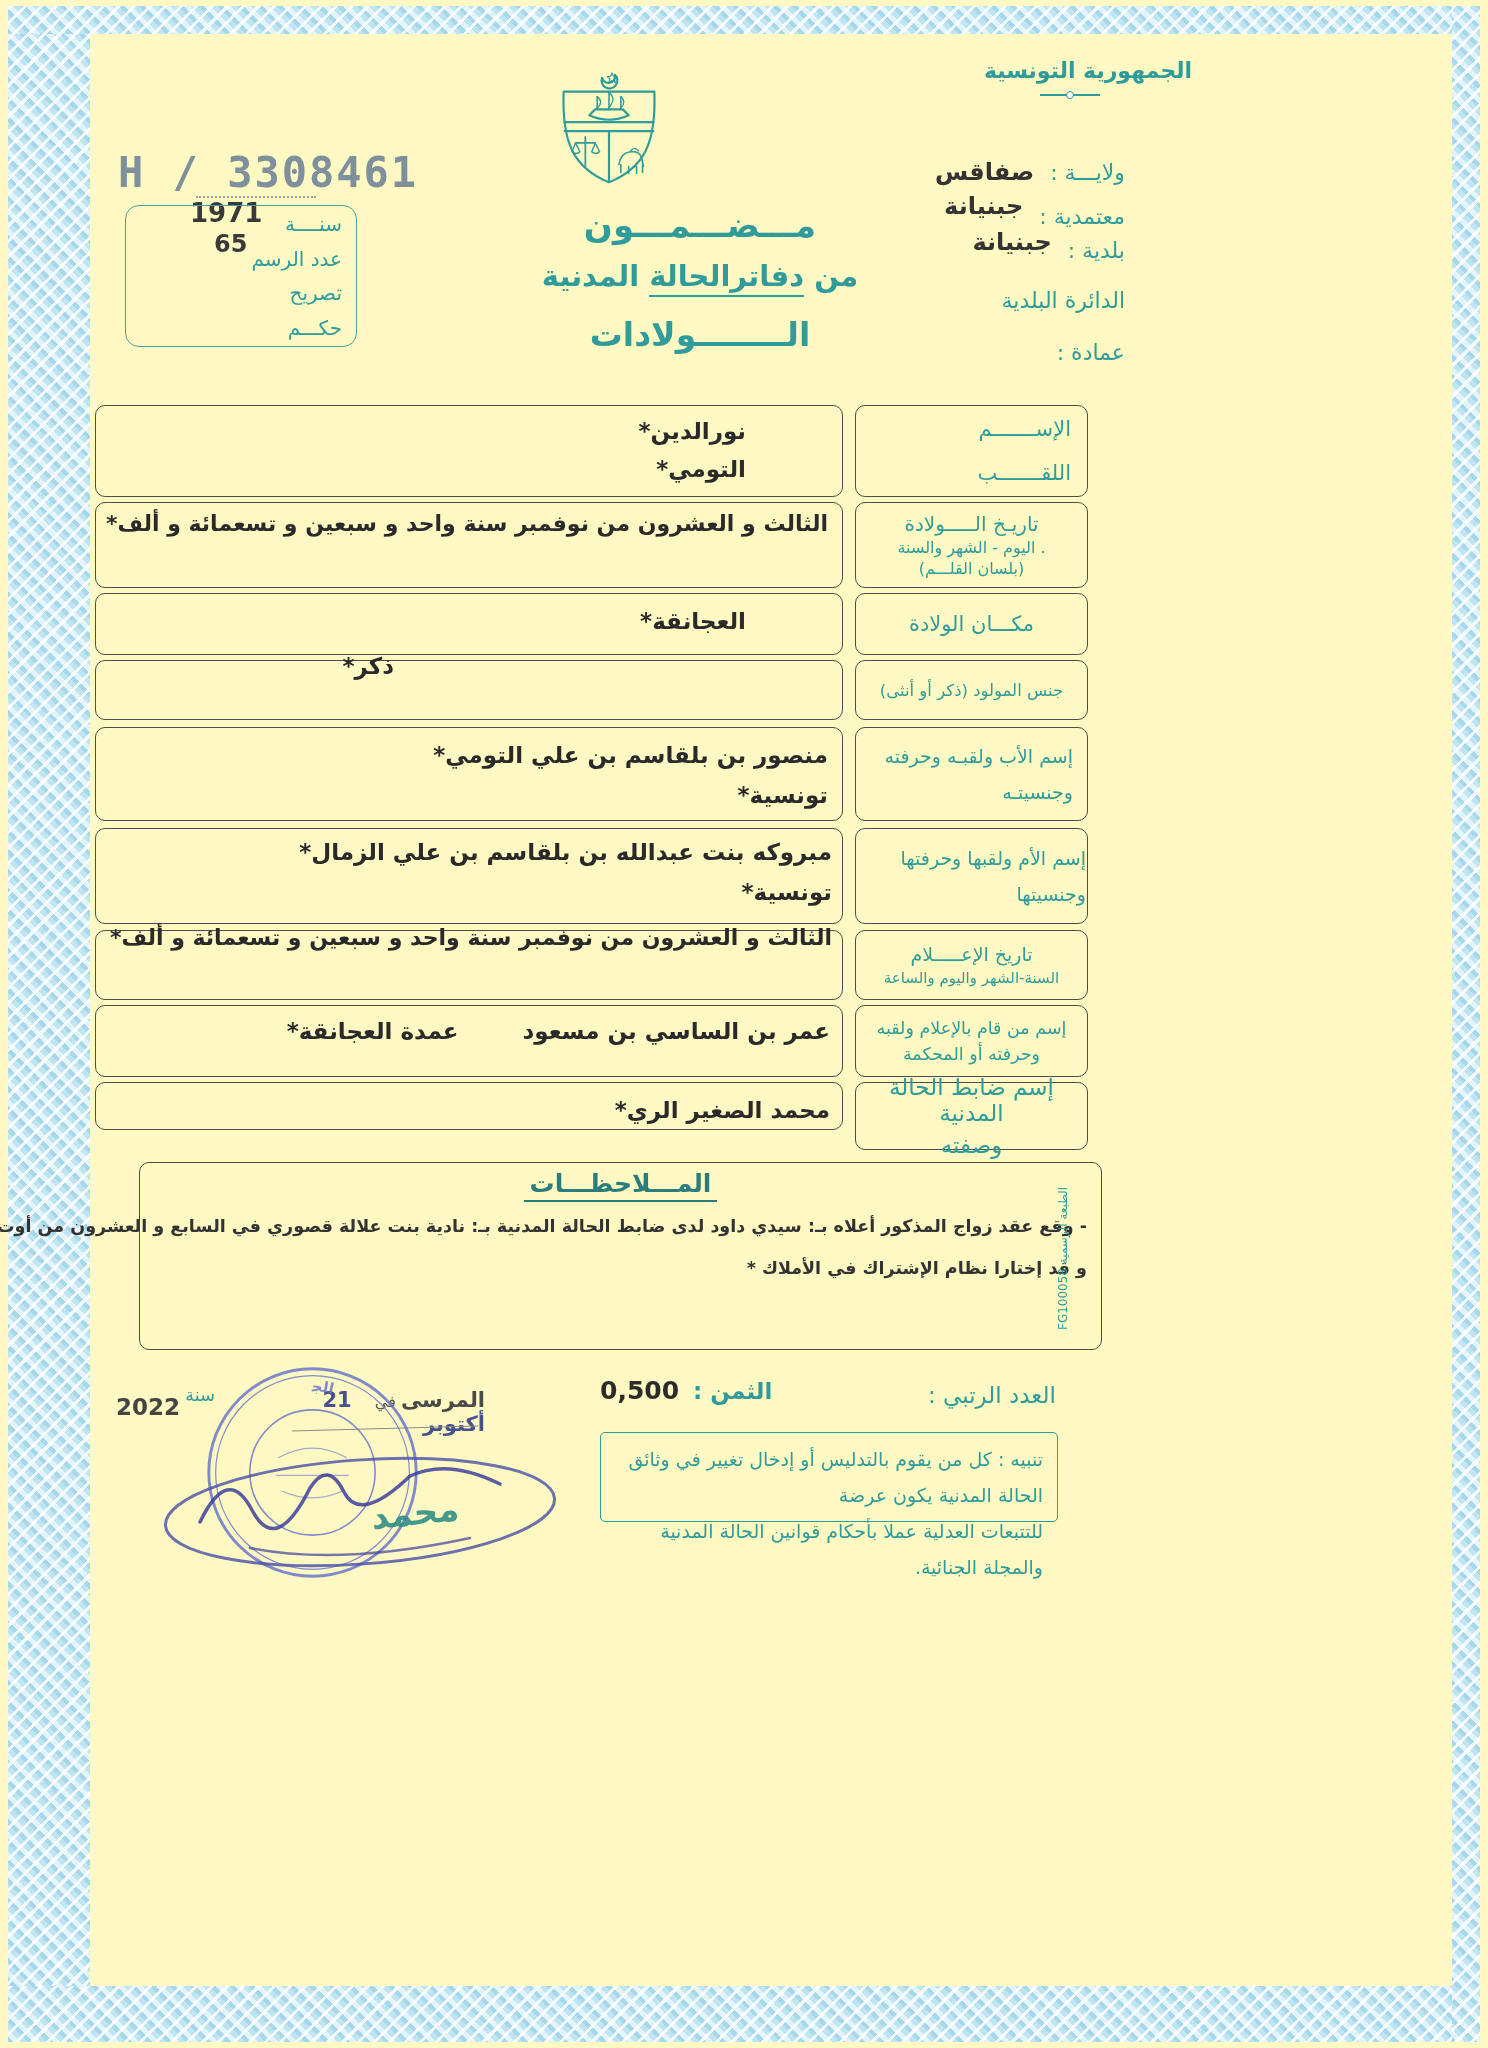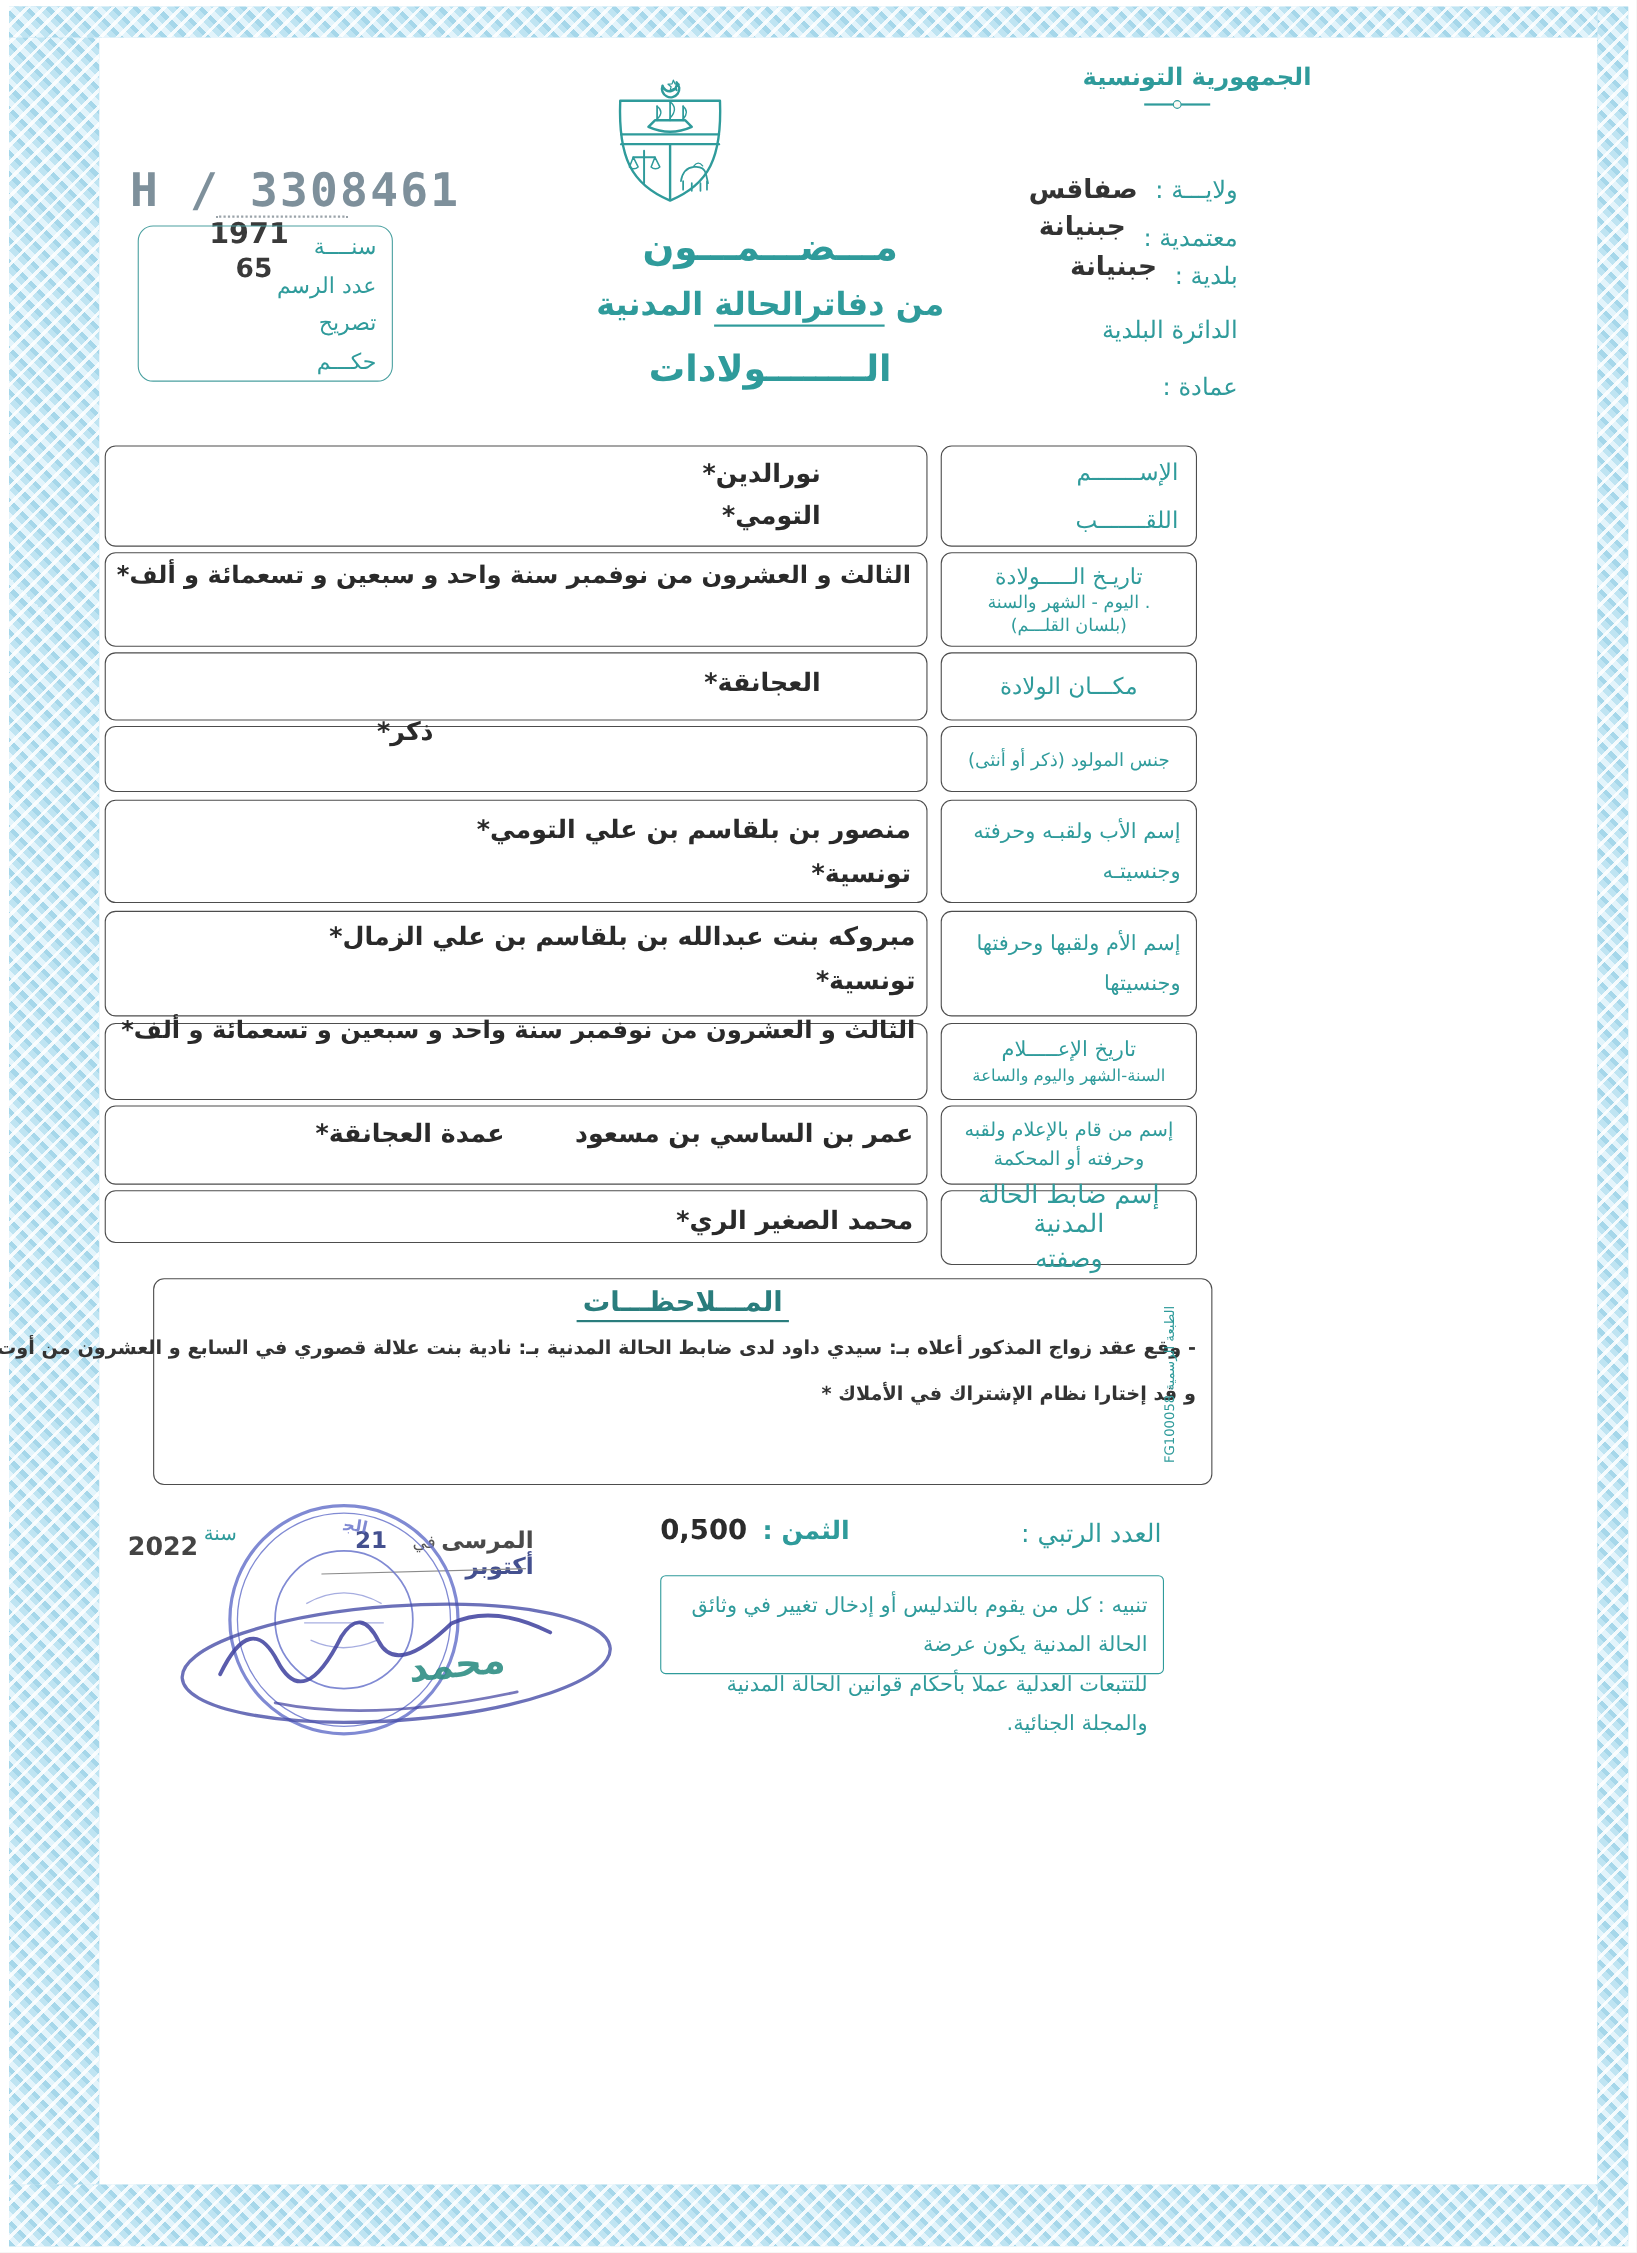--- a/index.html
+++ b/index.html
@@ -1,19 +1,19 @@
 <!DOCTYPE html>
 <html lang="ar" dir="rtl"><head>
 <meta charset="utf-8">
 <style>
   html,body{margin:0;padding:0;background:#e8e8e4;}
   *{box-sizing:border-box;}
   .page{
     position:relative;width:1488px;height:2048px;margin:0 auto;
-    background:#ffffff;overflow:hidden;
+    background:#fef9c3;overflow:hidden;
     font-family:"DejaVu Sans",sans-serif;direction:rtl;
   }
   
   .band{
     position:absolute;
     background-color:#cfe9f4;
     background-image:
       repeating-linear-gradient(135deg, rgba(255,255,255,.85) 0 3px, rgba(255,255,255,0) 3px 11px),
       repeating-linear-gradient(45deg, #a6d7ea 0 4px, #e3f4fb 4px 9px, #bfe4f2 9px 14px);
   }
@@ -198,21 +198,21 @@
 
   <div class="lbox" style="top:727px;height:94px;gap:14px;font-size:19px;text-align:right;padding-right:14px;">
     <div>إسم الأب ولقبـه وحرفته</div>
     <div>وجنسيتـه</div>
   </div>
   <div class="vbox" style="top:727px;height:94px;padding:8px 14px 0 10px;">
     <div class="vline">منصور بن بلقاسم بن علي التومي*</div>
     <div class="vline" style="margin-top:2px;">تونسية*</div>
   </div>
 
-  <div class="lbox" style="top:828px;height:96px;gap:14px;font-size:19px;text-align:right;padding-right:14px;">
+  <div class="lbox" style="top:828px;height:96px;gap:14px;font-size:19px;text-align:right;padding-right:1px;">
     <div>إسم الأم ولقبها وحرفتها</div>
     <div>وجنسيتها</div>
   </div>
   <div class="vbox" style="top:828px;height:96px;padding:4px 10px 0 10px;">
     <div class="vline">مبروكه بنت عبدالله بن بلقاسم بن علي الزمال*</div>
     <div class="vline" style="margin-top:2px;">تونسية*</div>
   </div>
 
   <div class="lbox" style="top:930px;height:70px;gap:4px;">
     <div style="font-size:19px;">تاريخ الإعـــــلام</div>

